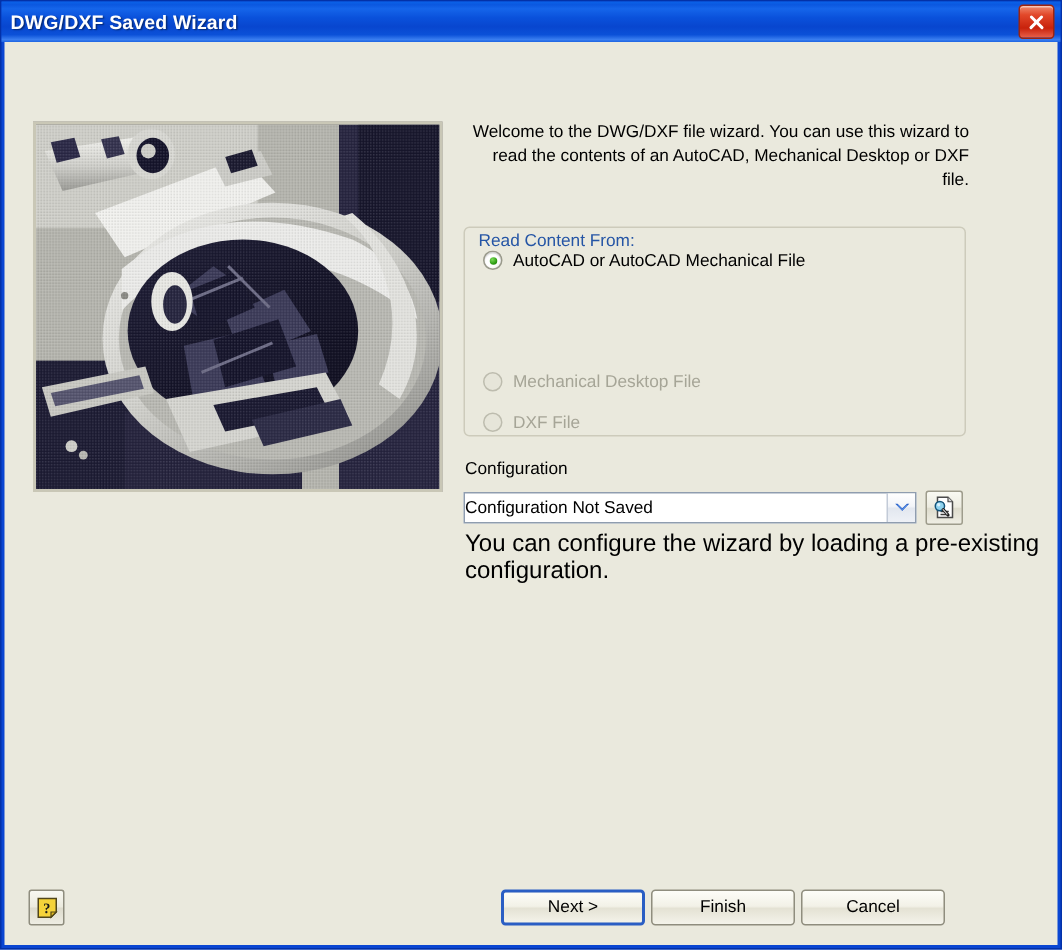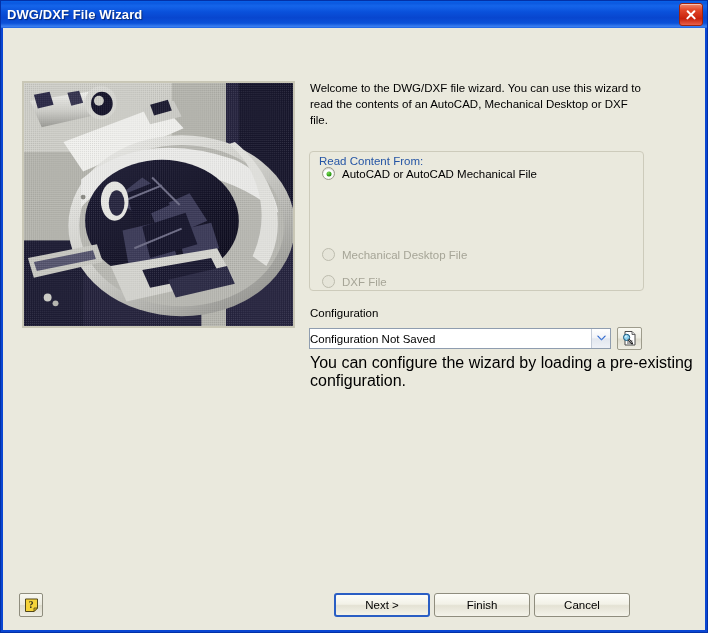--- a/index.html
+++ b/index.html
@@ -110,20 +110,21 @@
 
   
   .intro {
     position: absolute;
     left: 307px;
     top: 52px;
     width: 336px;
     color: #000000;
     font-size: 11.5px;
     line-height: 16px;
+    text-align: right;
   }
 
   
   .groupbox {
     position: absolute;
     left: 306px;
     top: 123px;
     width: 335px;
     height: 140px;
     border: 1px solid #cdcbbb;
@@ -291,21 +292,21 @@
   .btn.next   { left: 331px; border: 2px solid #2a5ec4; line-height: 20px; }
   .btn.finish { left: 431px; }
   .btn.cancel { left: 531px; }
 </style>
 </head>
 <body>
 
 <div class="window">
 
   <div class="titlebar">
-    <div class="title-text">DWG/DXF File Wizard</div>
+    <div class="title-text">DWG/DXF Saved Wizard</div>
     <div class="close-btn" title="Close"></div>
   </div>
 
   <div class="client">
 
     <div class="preview-frame">
       <svg viewBox="0 0 273 247" preserveAspectRatio="none" xmlns="http://www.w3.org/2000/svg">
         <defs>
           <pattern id="dith" width="2" height="2" patternUnits="userSpaceOnUse">
             <rect width="2" height="2" fill="#000" opacity="0"></rect>

